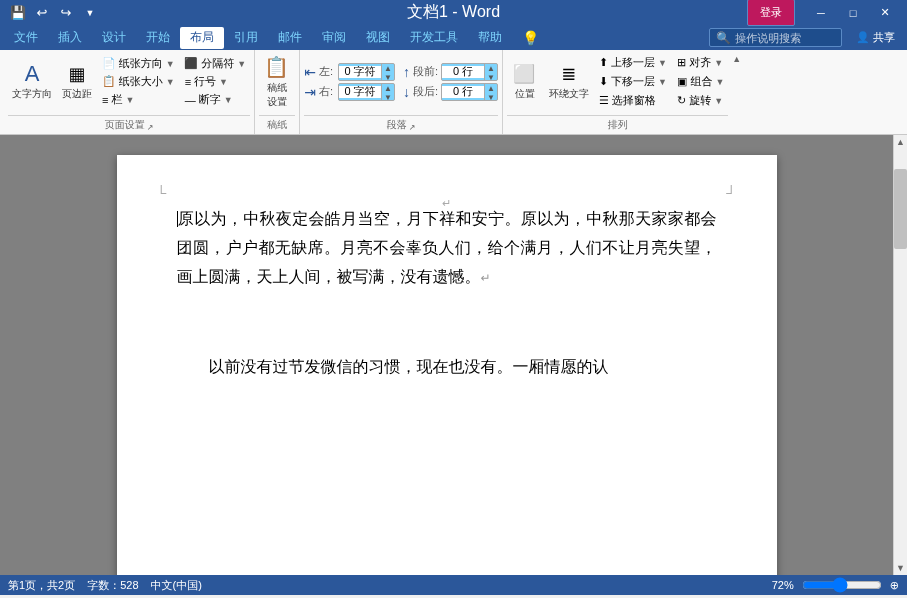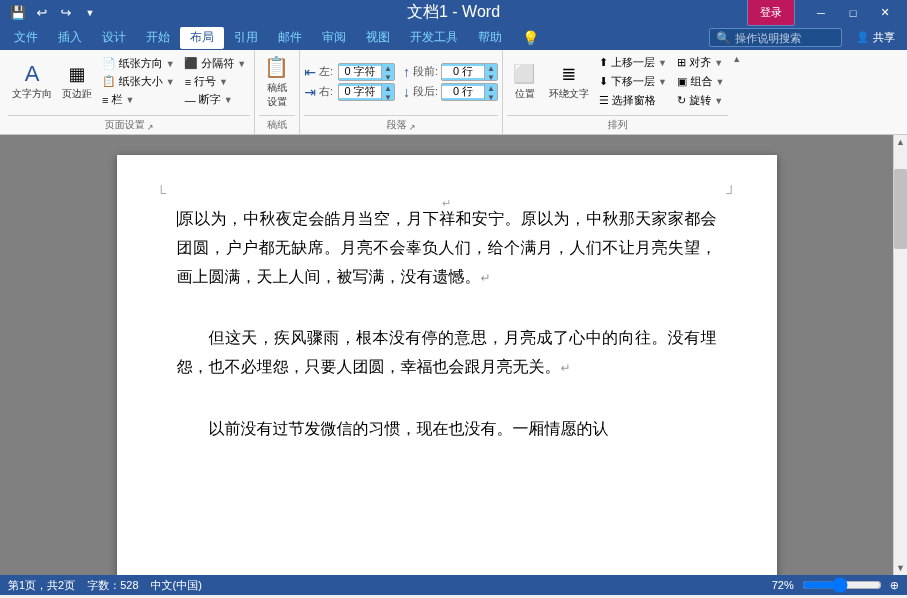--- a/index.html
+++ b/index.html
@@ -561,21 +561,20 @@
     <div class="doc-page">
 
       <div class="page-mark tl">└</div>
       <div class="page-mark tr">┘</div>
 
       <div style="position:absolute;top:42px;left:50%;transform:translateX(-50%);color:#aaa;font-size:11px;">↵</div>
 
       <div class="doc-text">
         <div class="doc-paragraph"><span class="cursor"></span>原以为，中秋夜定会皓月当空，月下祥和安宁。原以为，中秋那天家家都会团圆，户户都无缺席。月亮不会辜负人们，给个满月，人们不让月亮失望，画上圆满，天上人间，被写满，没有遗憾。<span class="paragraph-mark">↵</span></div>
         <br>
-        <div class="doc-paragraph text-indent">但这天，疾风骤雨，根本没有停的意思，月亮成了心中的向往。没有埋怨，也不必埋怨，只要人团圆，幸福也会跟月亮无关。<span class="paragraph-mark">↵</span></div>
         <br>
         <div class="doc-paragraph text-indent">以前没有过节发微信的习惯，现在也没有。一厢情愿的认<span class="squiggly"></span></div>
       </div>
     </div>
   </div>
 
   <div class="scrollbar-v">
     <div class="scroll-arrow">▲</div>
     <div style="flex:1;position:relative;">
       <div class="scrollbar-thumb"></div>

